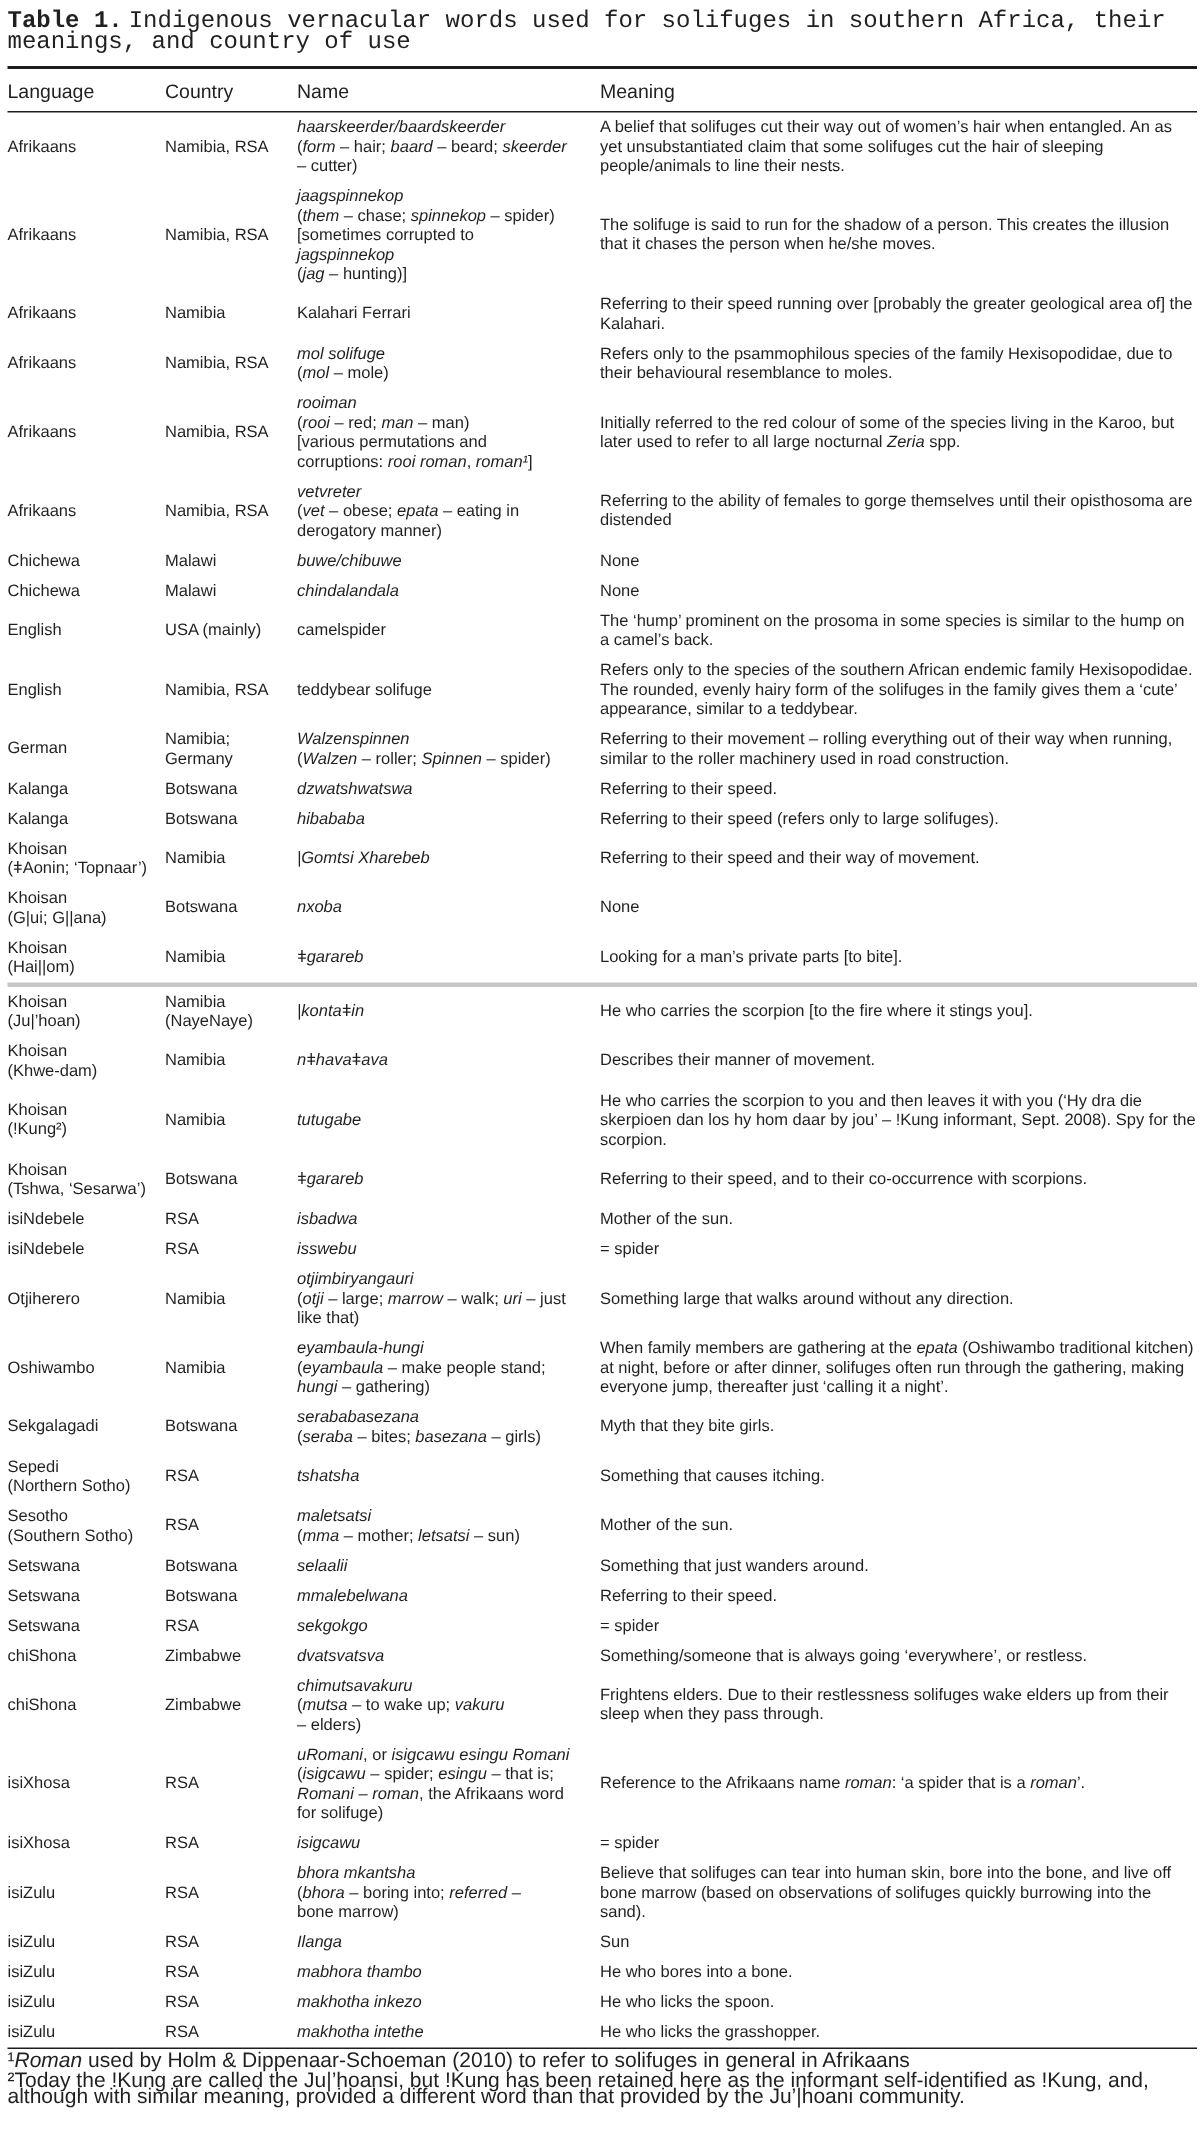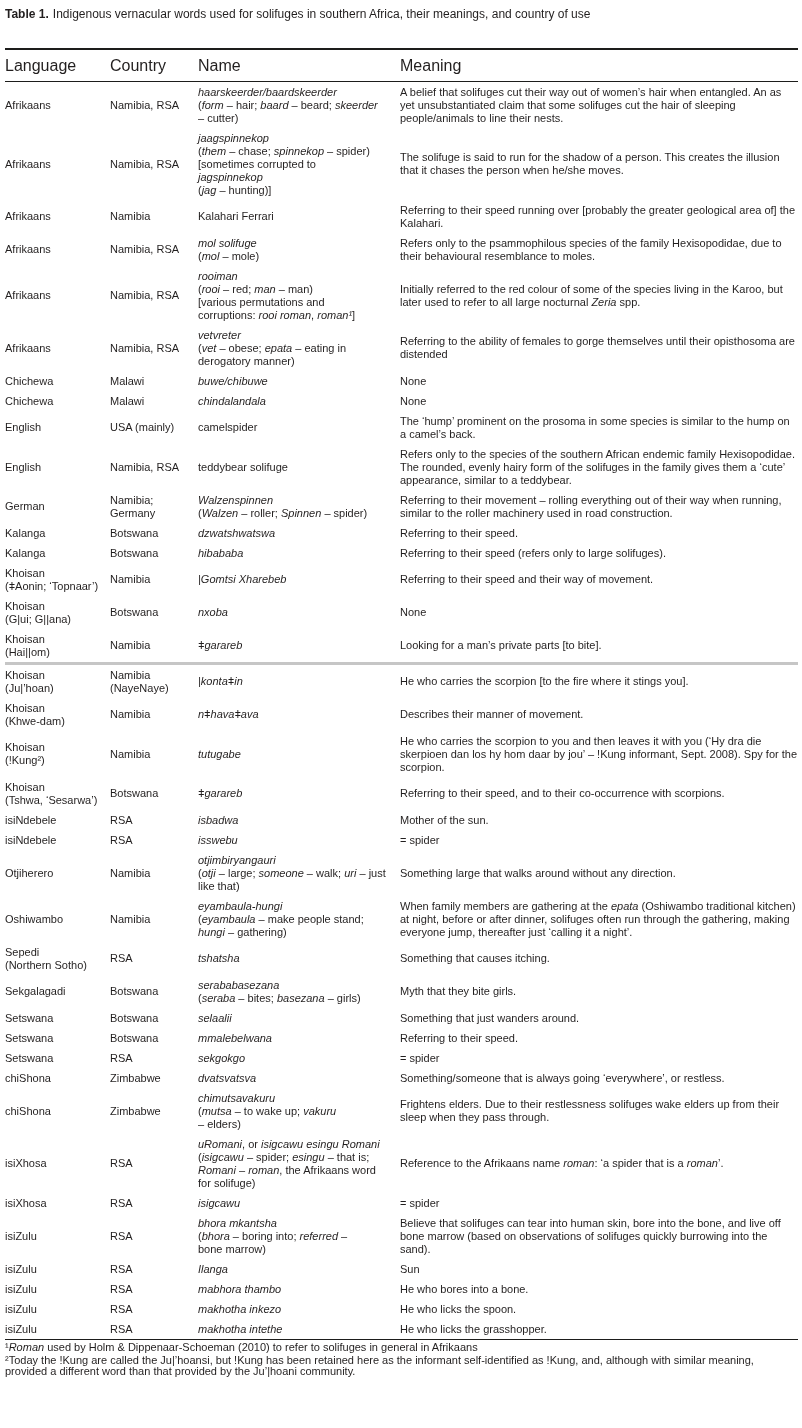--- a/index.html
+++ b/index.html
@@ -1,38 +1,38 @@
 <!DOCTYPE html>
 <html><head>
 <meta charset="utf-8">
 <style>
   html, body { margin:0; padding:0; background:#ffffff; }
   body { width:802px; min-height:1428px; }
   .page {
     box-sizing:border-box; width:802px; padding:7px 4px 0 5px;
     font-family:"Liberation Sans", sans-serif; color:#221f1f;
   }
-  .title { font-size:12px; line-height:14px; margin-bottom:27px; }
+  .title { font-size:16px; line-height:14px; margin-bottom:9px;font-family:Liberation Mono, monospace; }
   .title b { margin-right:4px; }
   table { width:100%; border-collapse:collapse; table-layout:fixed; }
   thead th {
-    text-align:left; font-weight:normal; font-size:16px;
+    text-align:left; font-weight:normal; font-size:13px;
     padding:7px 10px 6px 0;
     border-top:2px solid #1d1d1b; border-bottom:1.5px solid #1d1d1b;
   }
   tbody td {
     vertical-align:middle; font-size:11px; line-height:13px;
     padding:3.5px 10px 3.5px 0; white-space:pre-line;
     overflow-wrap:break-word;
   }
   td:last-child, th:last-child { padding-right:0; }
   tr.divider-after td { border-bottom:3px solid #c6c6c6; }
   tbody tr:last-child td { border-bottom:1.5px solid #1d1d1b; }
   .it { font-style:italic; }
-  .footnotes { margin-top:2px; font-size:11px; line-height:11.5px; }
+  .footnotes { margin-top:2px; font-size:14px; line-height:11.5px; }
   .footnote { margin:0 0 1px 0; }
 </style>
 </head>
 <body>
 
 <div class="page">
   <div class="title">
     <b>Table 1.</b><span>Indigenous vernacular words used for solifuges in southern Africa, their meanings, and country of use</span>
   </div>
 
@@ -203,45 +203,53 @@
         <tr>
           <td>isiNdebele</td>
           <td>RSA</td>
           <td><span class="it">isswebu</span></td>
           <td><span>= spider</span></td>
         </tr>
         <tr>
           <td>Otjiherero</td>
           <td>Namibia</td>
           <td><span class="it">otjimbiryangauri</span><span>
-(</span><span class="it">otji</span><span> – large; </span><span class="it">someone</span><span> – walk; </span><span class="it">uri</span><span> – just
+(</span><span class="it">otji</span><span> – large; </span><span class="it">marrow</span><span> – walk; </span><span class="it">uri</span><span> – just
 like that)</span></td>
           <td><span>Something large that walks around without any direction.</span></td>
         </tr>
         <tr>
           <td>Oshiwambo</td>
           <td>Namibia</td>
           <td><span class="it">eyambaula-hungi</span><span>
 (</span><span class="it">eyambaula</span><span> – make people stand;
 </span><span class="it">hungi</span><span> – gathering)</span></td>
           <td><span>When family members are gathering at the </span><span class="it">epata</span><span> (Oshiwambo traditional kitchen) at night, before or after dinner, solifuges often run through the gathering, making everyone jump, thereafter just ‘calling it a night’.</span></td>
         </tr>
         <tr>
-          <td>Sepedi
-(Northern Sotho)</td>
-          <td>RSA</td>
-          <td><span class="it">tshatsha</span></td>
-          <td><span>Something that causes itching.</span></td>
-        </tr>
-        <tr>
           <td>Sekgalagadi</td>
           <td>Botswana</td>
           <td><span class="it">serababasezana</span><span>
 (</span><span class="it">seraba</span><span> – bites; </span><span class="it">basezana</span><span> – girls)</span></td>
           <td><span>Myth that they bite girls.</span></td>
+        </tr>
+        <tr>
+          <td>Sepedi
+(Northern Sotho)</td>
+          <td>RSA</td>
+          <td><span class="it">tshatsha</span></td>
+          <td><span>Something that causes itching.</span></td>
+        </tr>
+        <tr>
+          <td>Sesotho
+(Southern Sotho)</td>
+          <td>RSA</td>
+          <td><span class="it">maletsatsi</span><span>
+(</span><span class="it">mma</span><span> – mother; </span><span class="it">letsatsi</span><span> – sun)</span></td>
+          <td><span>Mother of the sun.</span></td>
         </tr>
         <tr>
           <td>Setswana</td>
           <td>Botswana</td>
           <td><span class="it">selaalii</span></td>
           <td><span>Something that just wanders around.</span></td>
         </tr>
         <tr>
           <td>Setswana</td>
           <td>Botswana</td>

